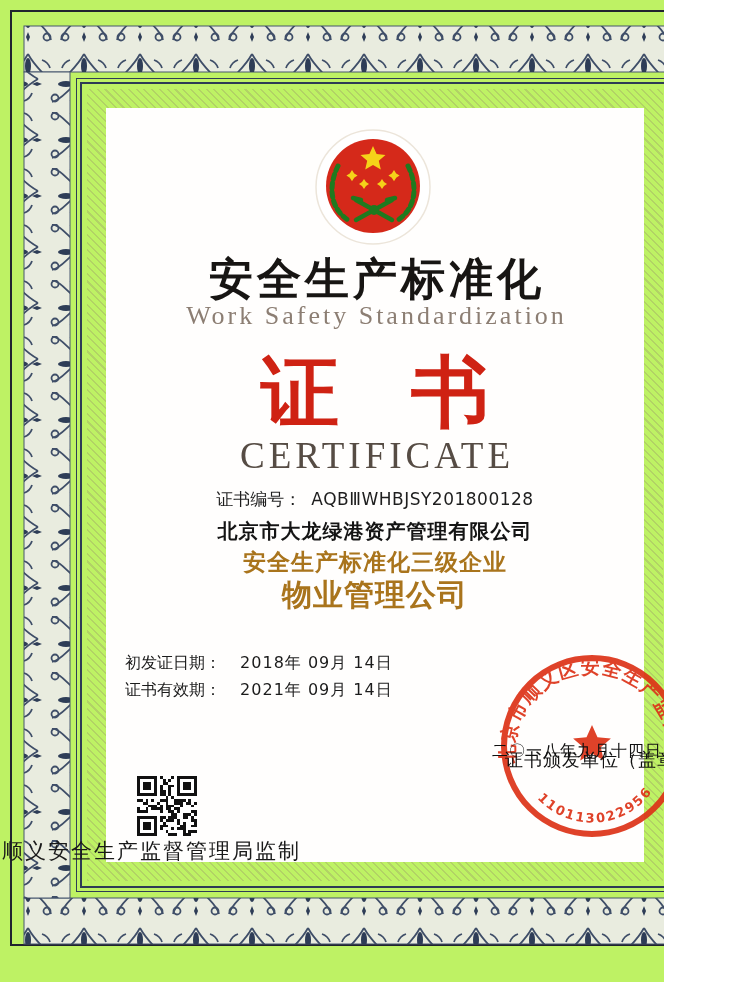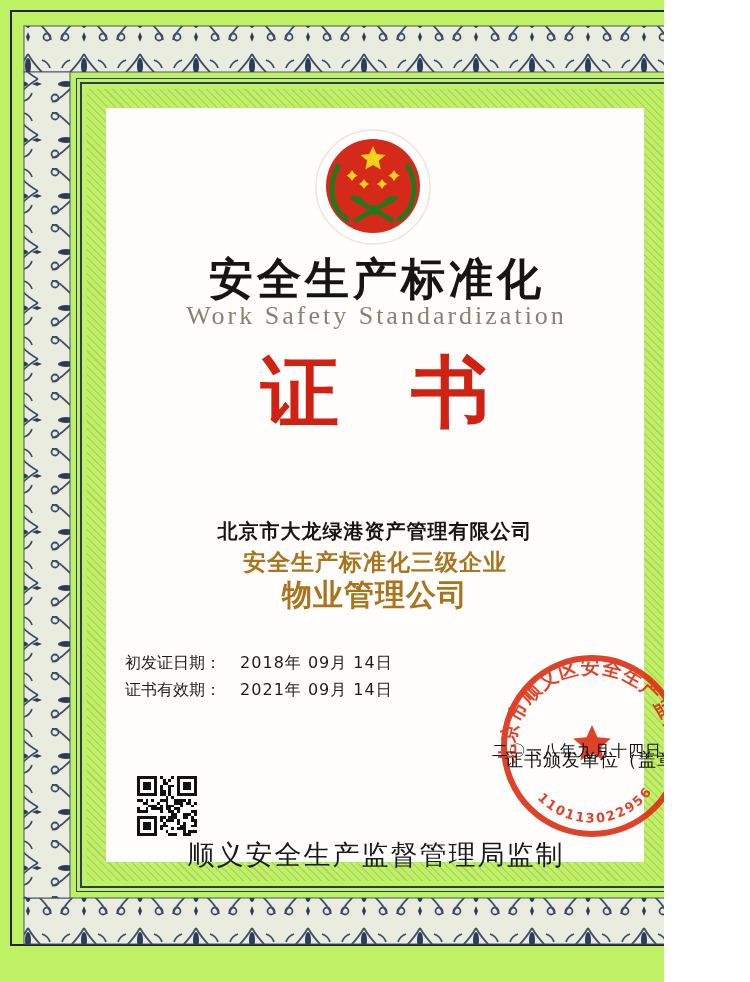--- a/index.html
+++ b/index.html
@@ -57,22 +57,22 @@
   .dates .val { display:inline-block; margin-left:14px; letter-spacing:1px;text-align:center; }
 
   .qr { position:absolute; left:137px; top:776px; width:60px; height:60px; }
 
   .seal-svg { position:absolute; left:497px; top:651px; z-index:6; opacity:0.92; }
   .seal-issuer { position:absolute; left:470px; top:748px; width:260px; text-align:center;
                  font-size:18px; color:#101010; z-index:7; letter-spacing:1px; }
   .seal-date { position:absolute; left:462px; top:741px; width:230px; text-align:center;
                font-size:16px; color:#101010; z-index:7; letter-spacing:1px; }
 
-  .supervised { position:absolute; left:0; right:0; top:837px; text-align:center;
-                font-size:27px; color:#191919; letter-spacing:2px; text-indent:2px; font-weight:500; }
+  .supervised { position:absolute; left:0; right:0; top:837px; 
+                font-size:21px; color:#191919; letter-spacing:2px; text-indent:2px; font-weight:500; }
 
   .print-line { position:absolute; left:30px; top:956px; font-size:15px; color:#39414d; z-index:5; }
 </style>
 </head>
 <body>
 
 <div class="page">
 
   <div class="outer-line"></div>
 
@@ -141,21 +141,25 @@
         <path d="M41,70 l8,2"></path>
         <path d="M83,70 l-8,2"></path>
       </g>
       <circle cx="62" cy="82" r="5" fill="#1f7a1f"></circle>
     </svg>
 
     <div class="title-cn">安全生产标准化</div>
     <div class="title-en">Work Safety Standardization</div>
 
     <div class="cert-cn">证书</div>
-
+    <div class="cert-en">CERTIFICATE</div>
+
+    <div class="cert-no">
+      <span class="lab">证书编号：</span><span class="num">AQBⅢWHBJSY201800128</span>
+    </div>
 
     <div class="company">北京市大龙绿港资产管理有限公司</div>
     <div class="award1">安全生产标准化三级企业</div>
     <div class="award2">物业管理公司</div>
 
     <div class="dates">
       <div class="row">
         <span class="lab">初发证日期：</span>
         <span class="val">2018年 09月 14日</span>
       </div>

